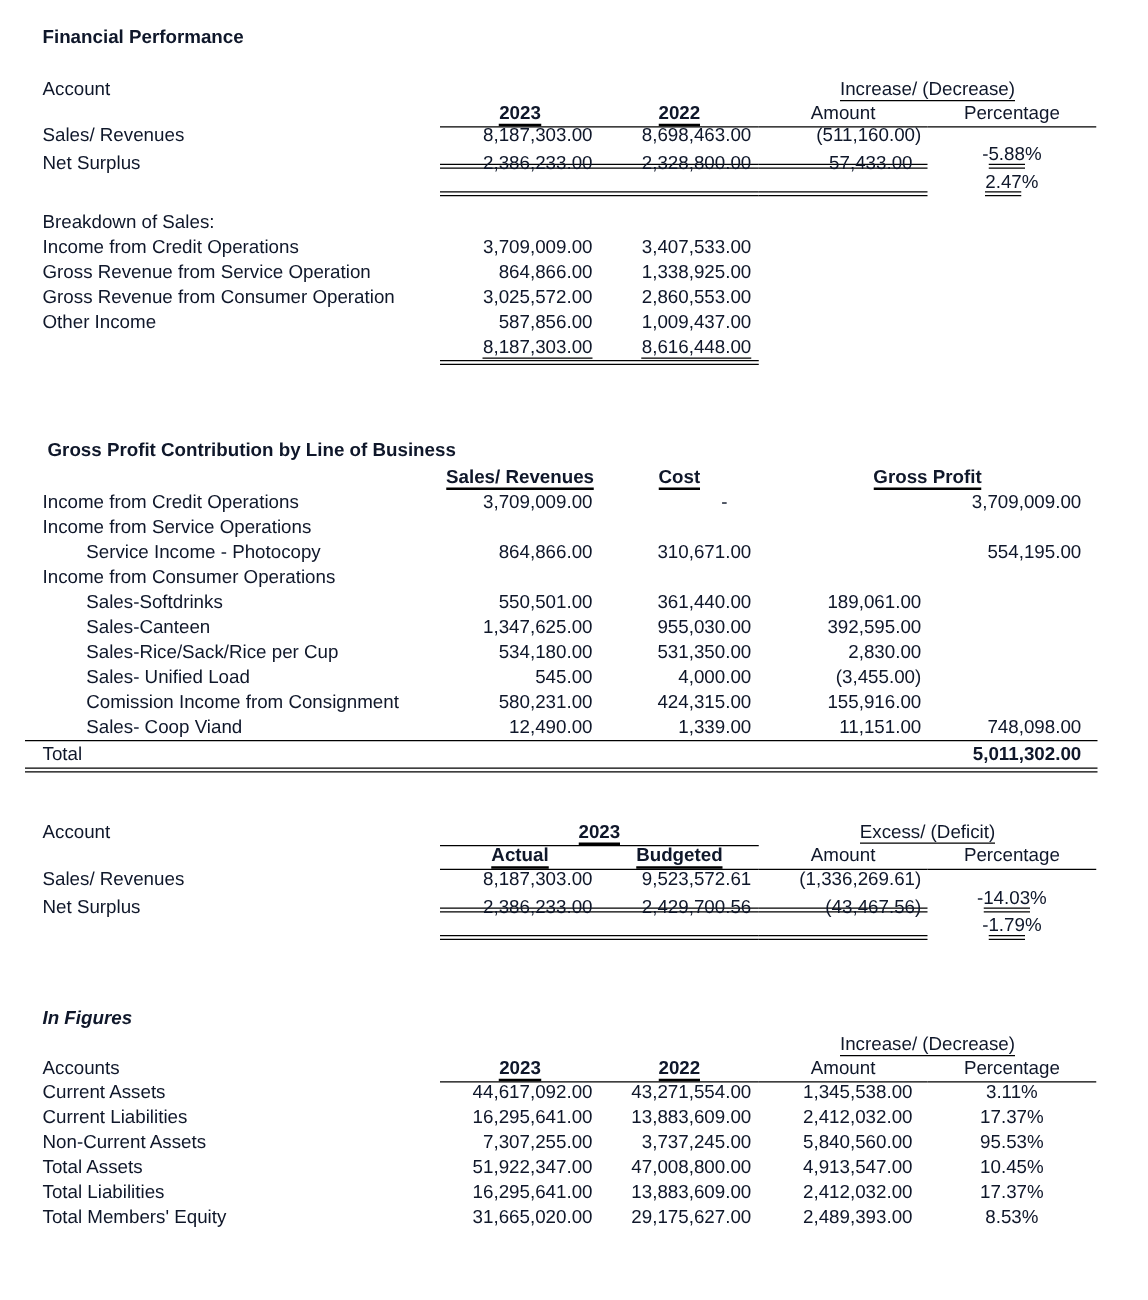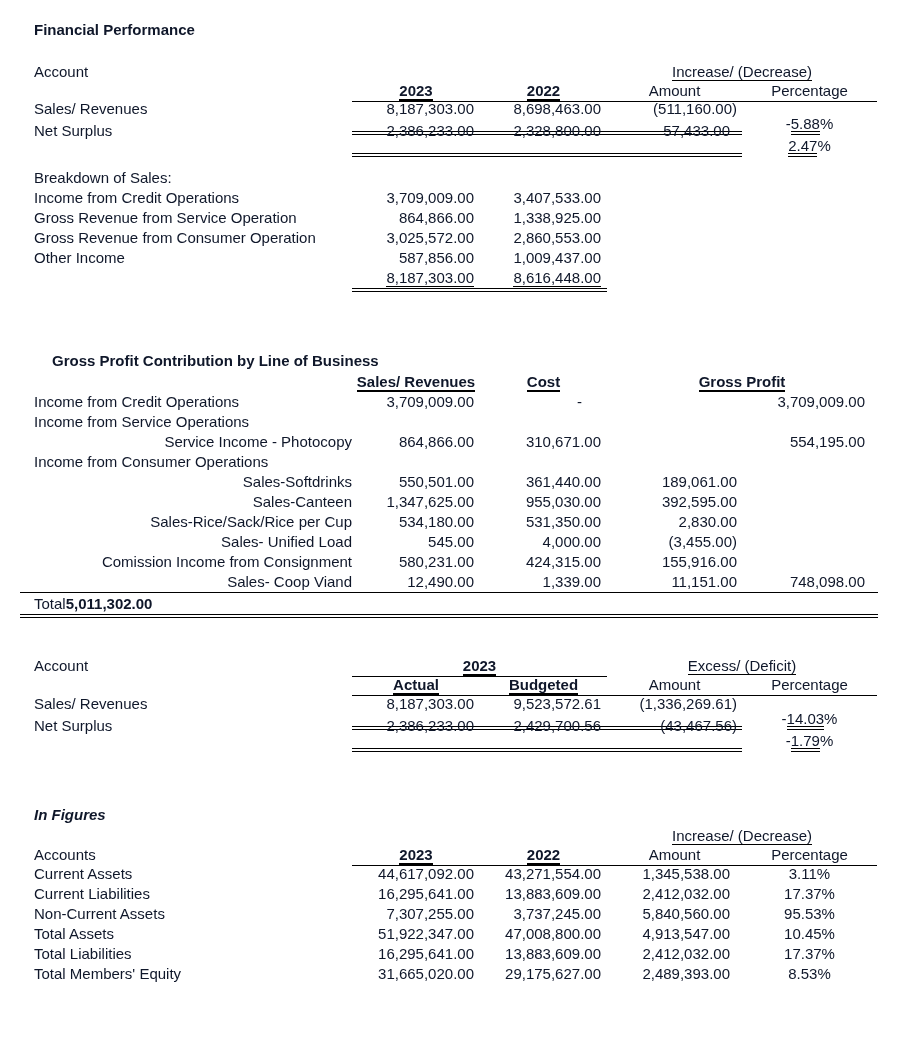--- a/index.html
+++ b/index.html
@@ -17,29 +17,29 @@
   .h19{height:19px;line-height:18px;}
   .h22{height:22px;}
   .h22>div{line-height:18px;}
   .h24{height:24px;}
   .h24>div{line-height:19px;}
   .rt{text-align:right;padding-right:6px;}
   .amt{text-align:right;padding-right:12px;}
   .amtp{text-align:right;padding-right:5px;}
   .ctr{text-align:center;}
   .dash{padding-right:25px;}
-  .ind{padding-left:35px;text-align:right;}
+  .ind{padding-left:35px;}
   .hl{border-bottom:1px solid #000;}
   .du{border-bottom:4px double #000;}
   .u1{border-bottom:1px solid #000;padding-bottom:0;text-align:right;}
   .u2{font-weight:bold;border-bottom:2px solid #000;display:inline-block;line-height:16px;}
   .upct{display:inline-block;border-bottom:4px double #000;line-height:15px;margin-top:16px;}
   .total-bar{position:absolute;left:20px;width:858px;height:21px;
              border-top:1px solid #000;border-bottom:4px double #000;
-             display:flex;align-items:center;}
+             display:flex;justify-content:space-between;align-items:center;}
   .total-bar .lbl{padding-left:14px;}
   .total-bar .val{padding-right:13px;font-weight:bold;}
 </style>
 </head>
 <body>
 
 <div class="page">
 
   <div class="abs bold" style="left:34px;top:21px;">Financial Performance</div>
 
@@ -93,21 +93,21 @@
       <div class="g1">Other Income</div>
       <div class="g2 rt">587,856.00</div>
       <div class="g3 rt">1,009,437.00</div>
     </div>
     <div class="row h24">
       <div class="g2 rt du"><span class="u1">8,187,303.00</span></div>
       <div class="g3 rt du"><span class="u1">8,616,448.00</span></div>
     </div>
   </div>
 
-  <div class="abs bold" style="left:52px;top:352px;">Gross Profit Contribution by Line of Business</div>
+  <div class="abs bold" style="left:38px;top:352px;">Gross Profit Contribution by Line of Business</div>
 
   <div class="tbl" style="top:372px;">
     <div class="row h20">
       <div class="g2 ctr"><span class="u2">Sales/ Revenues</span></div>
       <div class="g3 ctr"><span class="u2">Cost</span></div>
       <div class="g45 ctr"><span class="u2">Gross Profit</span></div>
     </div>
     <div class="row h20">
       <div class="g1">Income from Credit Operations</div>
       <div class="g2 rt">3,709,009.00</div>

